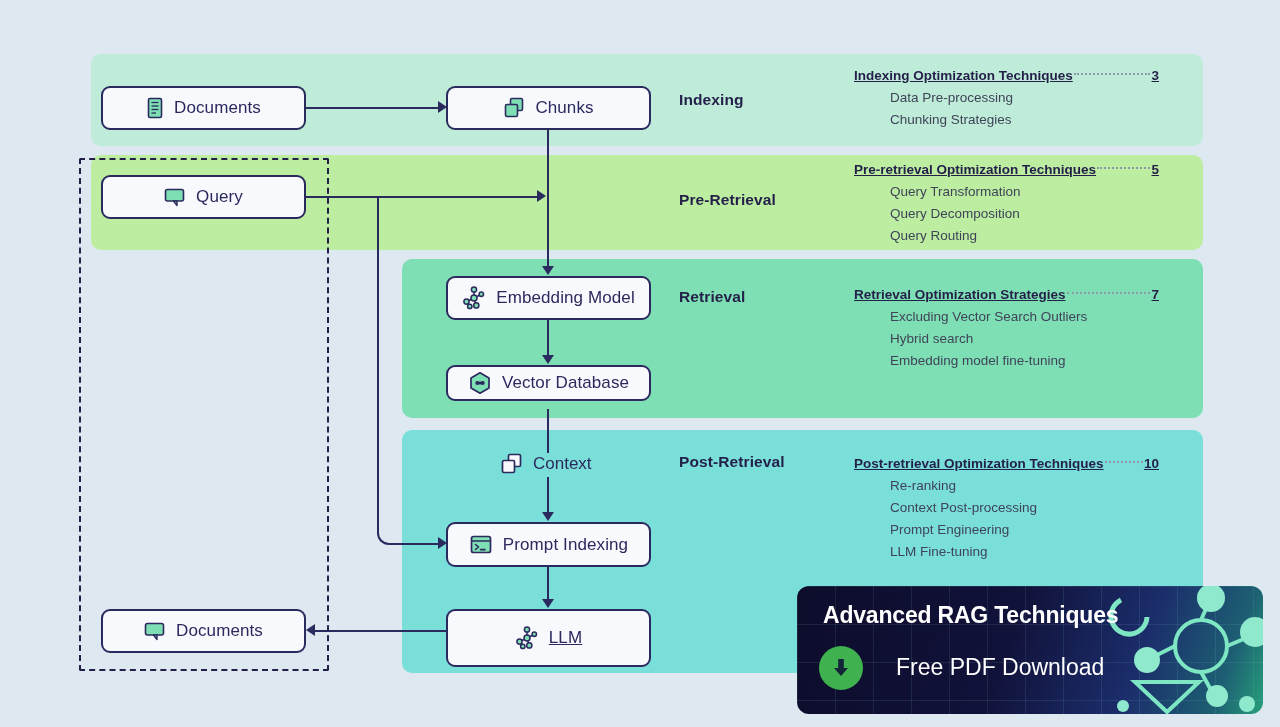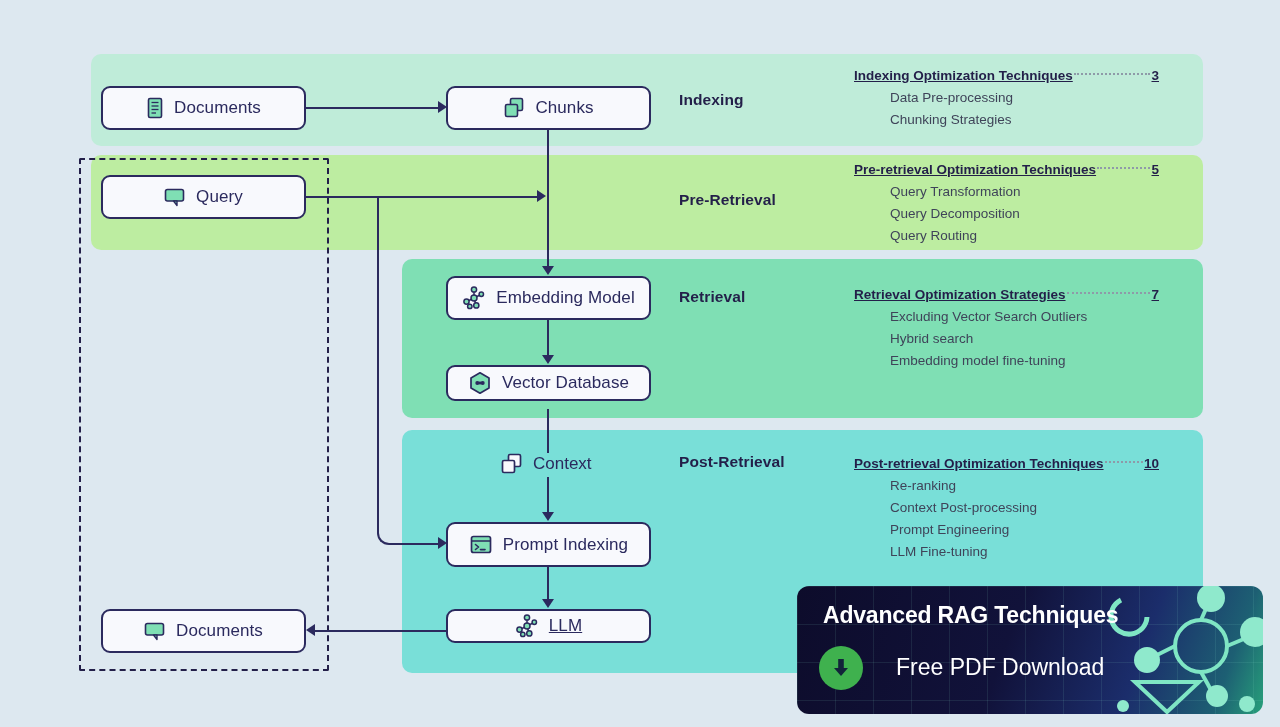--- a/index.html
+++ b/index.html
@@ -59,21 +59,21 @@
     letter-spacing: 0.1px;
   }
   .node .lbl { white-space: nowrap; }
 
   #node-documents { left: 101px; top: 86px;  width: 205px; height: 44px; }
   #node-chunks    { left: 446px; top: 86px;  width: 205px; height: 44px; }
   #node-query     { left: 101px; top: 175px; width: 205px; height: 44px; }
   #node-embedding { left: 446px; top: 276px; width: 205px; height: 44px; }
   #node-vectordb  { left: 446px; top: 365px; width: 205px; height: 36px; }
   #node-prompt    { left: 446px; top: 522px; width: 205px; height: 45px; }
-  #node-llm       { left: 446px; top: 609px; width: 205px; height: 34px; text-decoration: underline; }
+  #node-llm       { left: 446px; top: 609px; width: 205px; height: 58px; text-decoration: underline; }
   #node-response  { left: 101px; top: 609px; width: 205px; height: 44px; }
 
   
   #node-context {
     position: absolute;
     left: 500px; top: 452px;
     display: flex; align-items: center; gap: 9px;
     color: #2b2a5e; font-size: 17px;
   }
 

